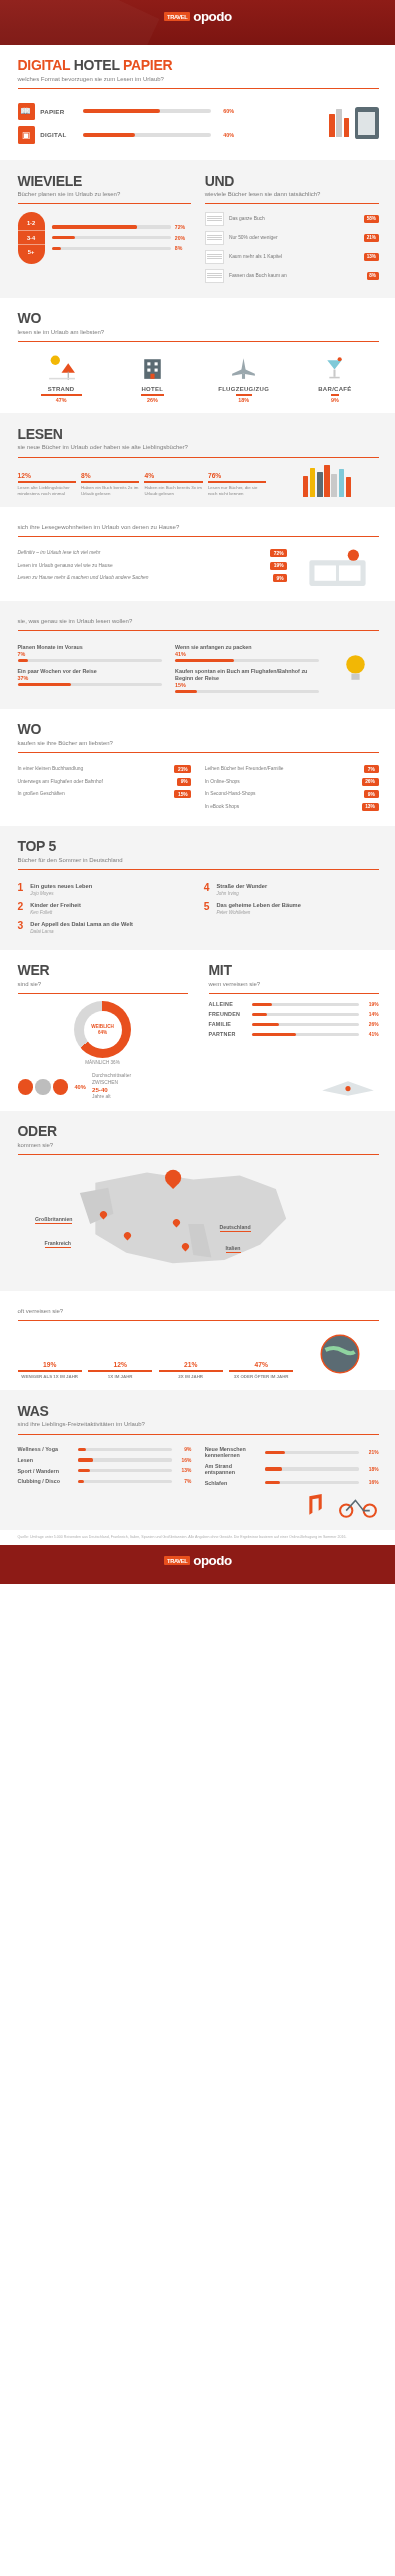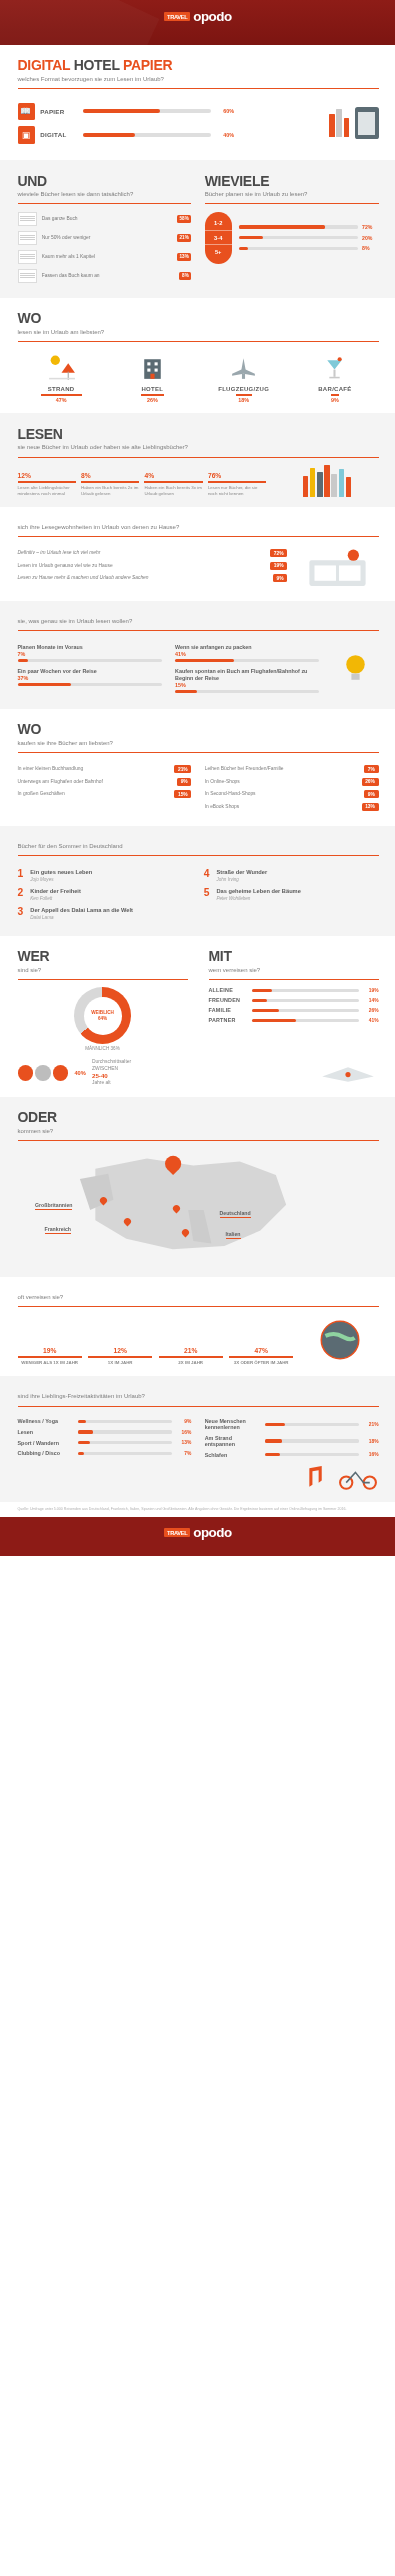--- a/index.html
+++ b/index.html
@@ -225,61 +225,20 @@
         <div class="art-tab">
             <i></i>
           </div>
       </div>
     </div>
   </div>
 
   <div class="sec grey">
     <div class="twocol">
       <div class="col">
-        <div class="sec-title">UND</div>
-        <div class="sec-sub">wieviele Bücher lesen sie dann tatsächlich?</div>
-        <div class="divider"></div>
-        <div class="listrow">
-          <div class="thumb">
-              <i></i>
-              <i></i>
-              <i></i>
-            </div>
-          <div class="tx">Das ganze Buch</div>
-          <div class="pp">58%</div>
-        </div>
-        <div class="listrow">
-          <div class="thumb">
-              <i></i>
-              <i></i>
-              <i></i>
-            </div>
-          <div class="tx">Nur 50% oder weniger</div>
-          <div class="pp">21%</div>
-        </div>
-        <div class="listrow">
-          <div class="thumb">
-              <i></i>
-              <i></i>
-              <i></i>
-            </div>
-          <div class="tx">Kaum mehr als 1 Kapitel</div>
-          <div class="pp">13%</div>
-        </div>
-        <div class="listrow">
-          <div class="thumb">
-              <i></i>
-              <i></i>
-              <i></i>
-            </div>
-          <div class="tx">Fassen das Buch kaum an</div>
-          <div class="pp">8%</div>
-        </div>
-      </div>
-      <div class="col">
         <div class="sec-title">WIEVIELE</div>
         <div class="sec-sub">Bücher planen sie im Urlaub zu lesen?</div>
         <div class="divider"></div>
         <div class="pill-wrap">
           <div class="pill">
             <div>1-2</div>
             <div>3-4</div>
             <div>5+</div>
           </div>
           <div class="minibars">
@@ -295,20 +254,61 @@
                 </div>
               <div class="p">20%</div>
             </div>
             <div class="mb">
               <div class="t">
                   <div class="f" style="width:8%"></div>
                 </div>
               <div class="p">8%</div>
             </div>
           </div>
+        </div>
+      </div>
+      <div class="col">
+        <div class="sec-title">UND</div>
+        <div class="sec-sub">wieviele Bücher lesen sie dann tatsächlich?</div>
+        <div class="divider"></div>
+        <div class="listrow">
+          <div class="thumb">
+              <i></i>
+              <i></i>
+              <i></i>
+            </div>
+          <div class="tx">Das ganze Buch</div>
+          <div class="pp">58%</div>
+        </div>
+        <div class="listrow">
+          <div class="thumb">
+              <i></i>
+              <i></i>
+              <i></i>
+            </div>
+          <div class="tx">Nur 50% oder weniger</div>
+          <div class="pp">21%</div>
+        </div>
+        <div class="listrow">
+          <div class="thumb">
+              <i></i>
+              <i></i>
+              <i></i>
+            </div>
+          <div class="tx">Kaum mehr als 1 Kapitel</div>
+          <div class="pp">13%</div>
+        </div>
+        <div class="listrow">
+          <div class="thumb">
+              <i></i>
+              <i></i>
+              <i></i>
+            </div>
+          <div class="tx">Fassen das Buch kaum an</div>
+          <div class="pp">8%</div>
         </div>
       </div>
     </div>
   </div>
 
   <div class="sec">
     <div class="sec-title">WO</div>
     <div class="sec-sub">lesen sie im Urlaub am liebsten?</div>
     <div class="divider"></div>
     <div class="iconrow">
@@ -518,20 +518,21 @@
         </div>
         <div class="ubar">
           <div class="txt">In eBook Shops</div>
           <div class="chip">13%</div>
         </div>
       </div>
     </div>
   </div>
 
   <div class="sec grey">
+    <div class="sec-title">TOP 5</div>
     <div class="sec-sub">Bücher für den Sommer in Deutschland</div>
     <div class="divider"></div>
     <div class="top5">
       <div class="col">
         <div class="bk">
           <div class="n">1</div>
           <div>
             <div class="ti">Ein gutes neues Leben</div>
             <div class="au">Jojo Moyes</div>
           </div>
@@ -712,20 +713,21 @@
         <svg width="52" height="52" viewBox="0 0 100 100">
             <circle cx="50" cy="50" r="36" fill="#5b6b73"></circle>
             <path d="M22 42 Q40 34 56 44 Q70 52 78 46" stroke="#8fd3a0" stroke-width="8" fill="none"></path>
             <circle cx="50" cy="50" r="36" fill="none" stroke="#e8501e" stroke-width="3"></circle>
           </svg>
       </div>
     </div>
   </div>
 
   <div class="sec grey">
+    <div class="sec-title">WAS</div>
     <div class="sec-sub">sind ihre Lieblings-Freizeitaktivitäten im Urlaub?</div>
     <div class="divider"></div>
     <div class="row" style="gap:13.4px">
       <div class="col">
         <div class="wasrow">
           <div class="l">Wellness / Yoga</div>
           <div class="t">
               <div class="f" style="width:9%"></div>
             </div>
           <div class="p">9%</div>

